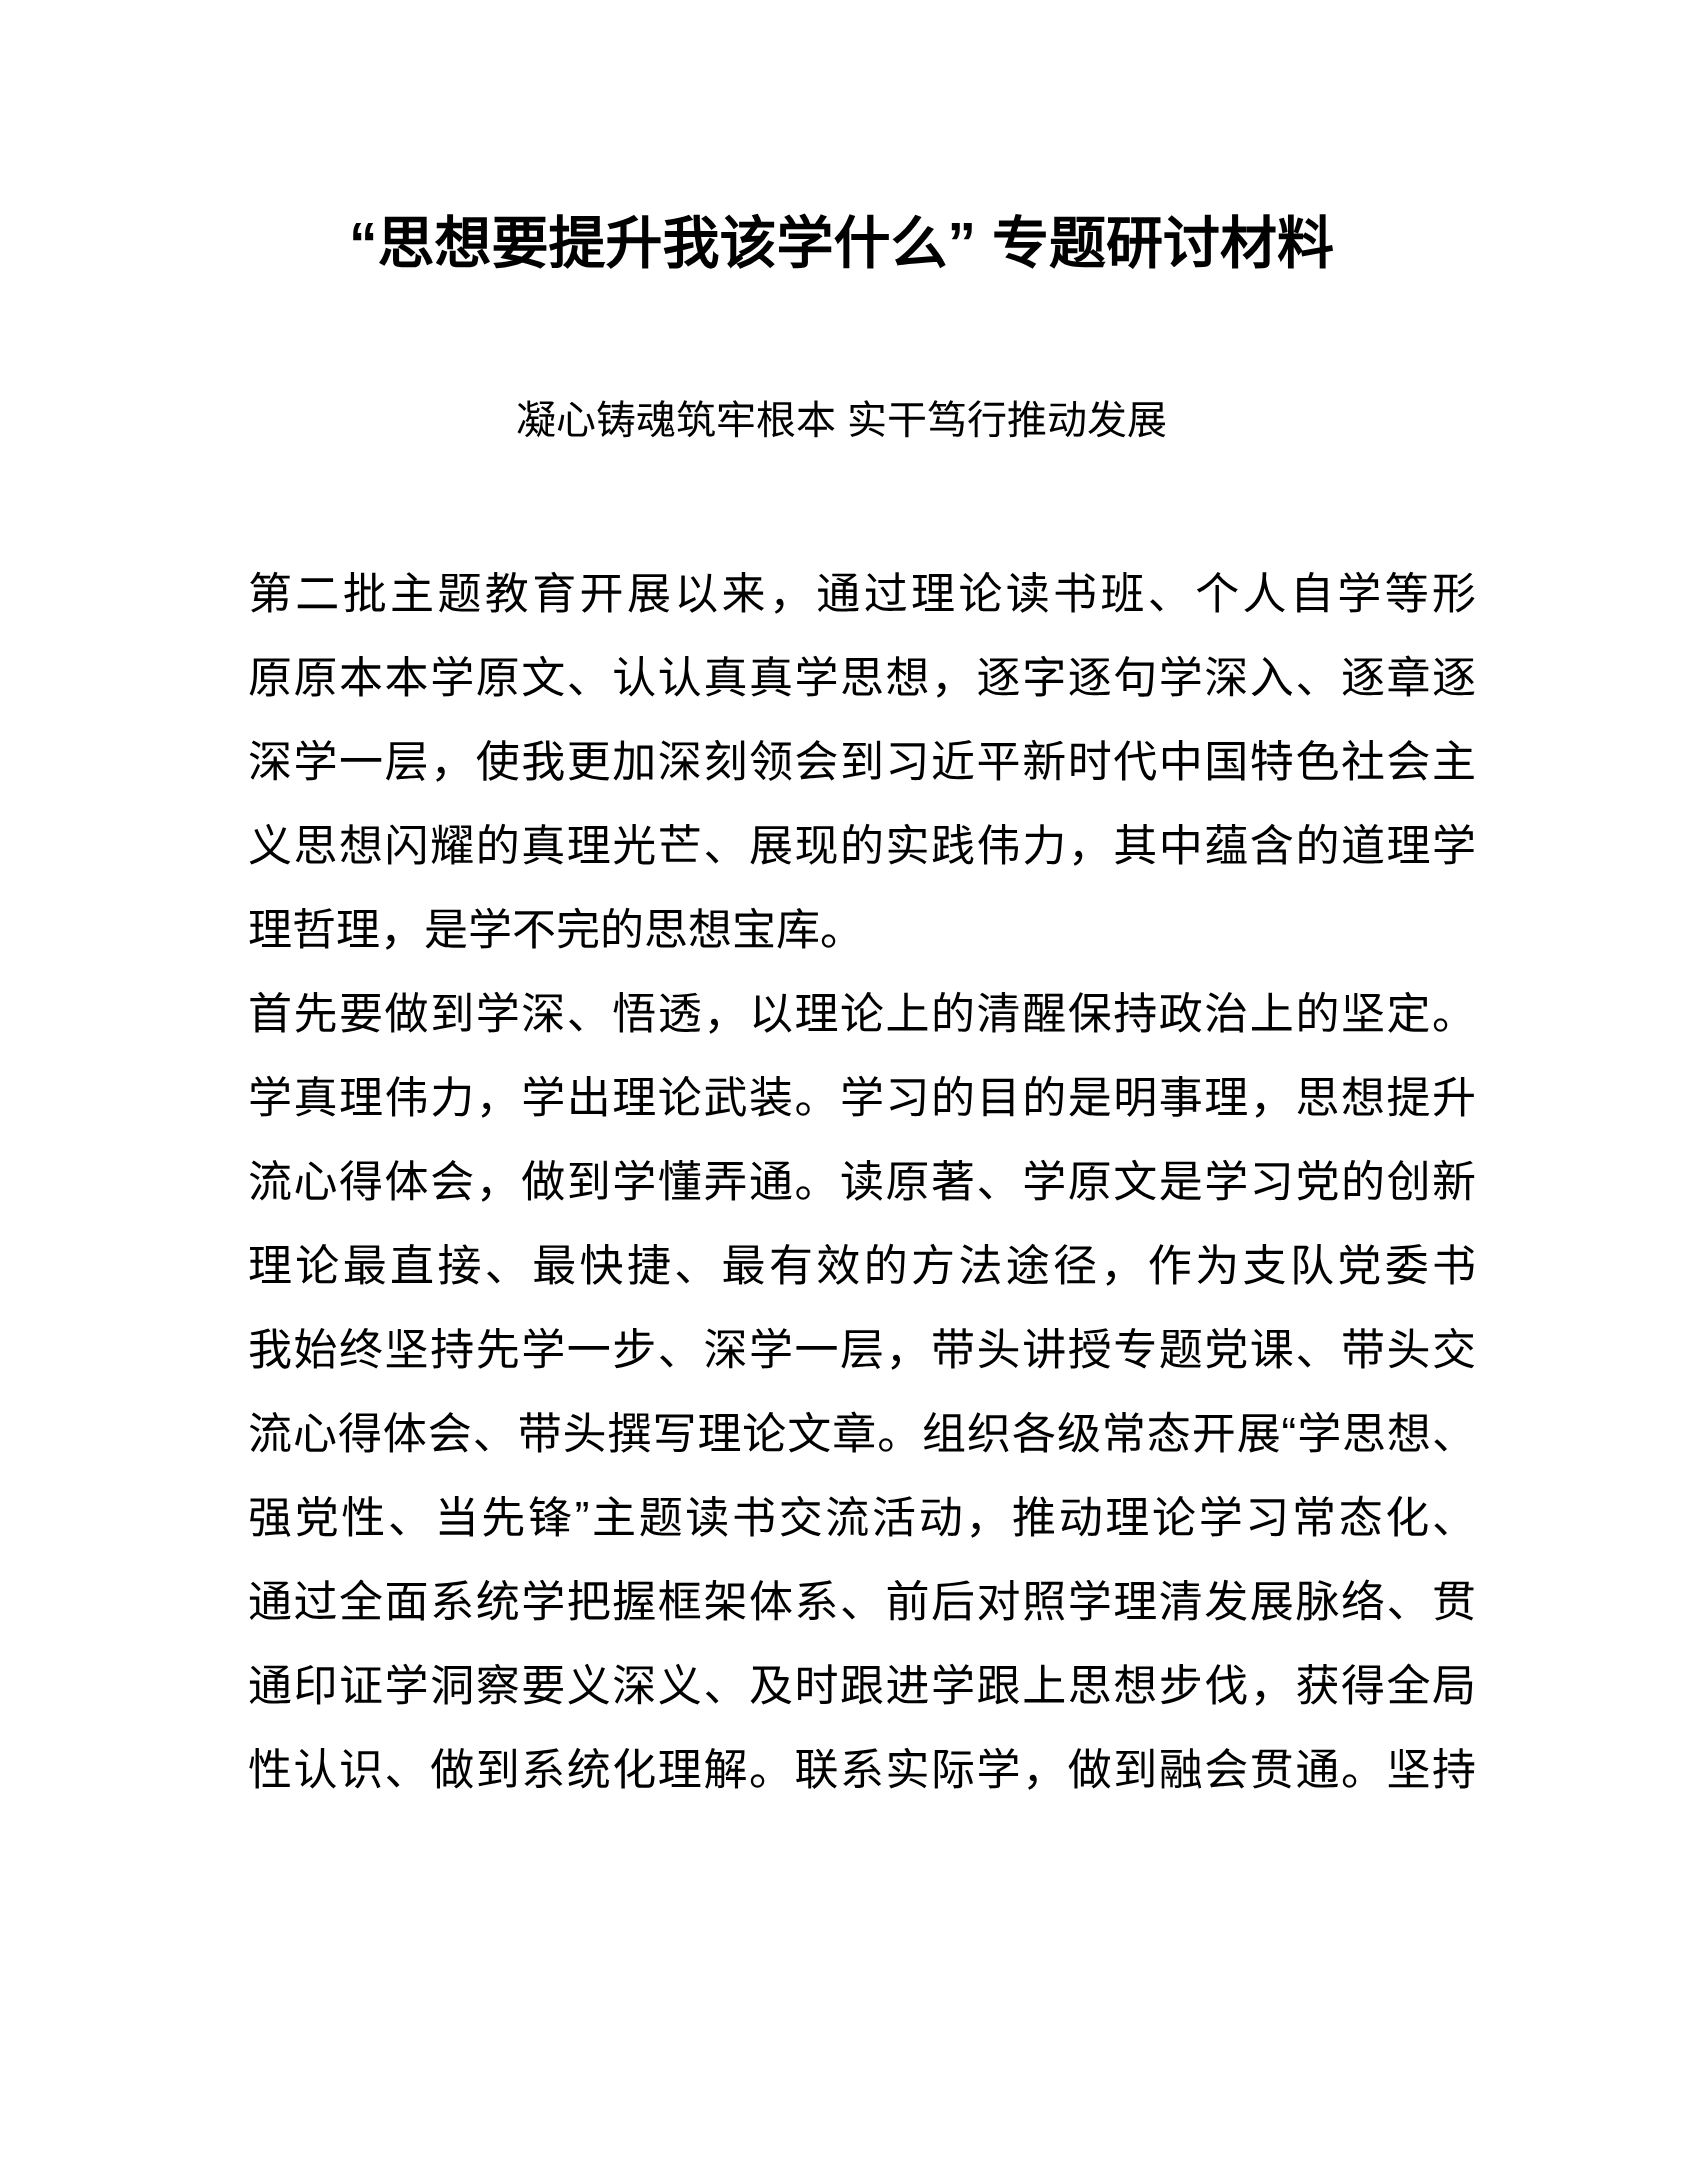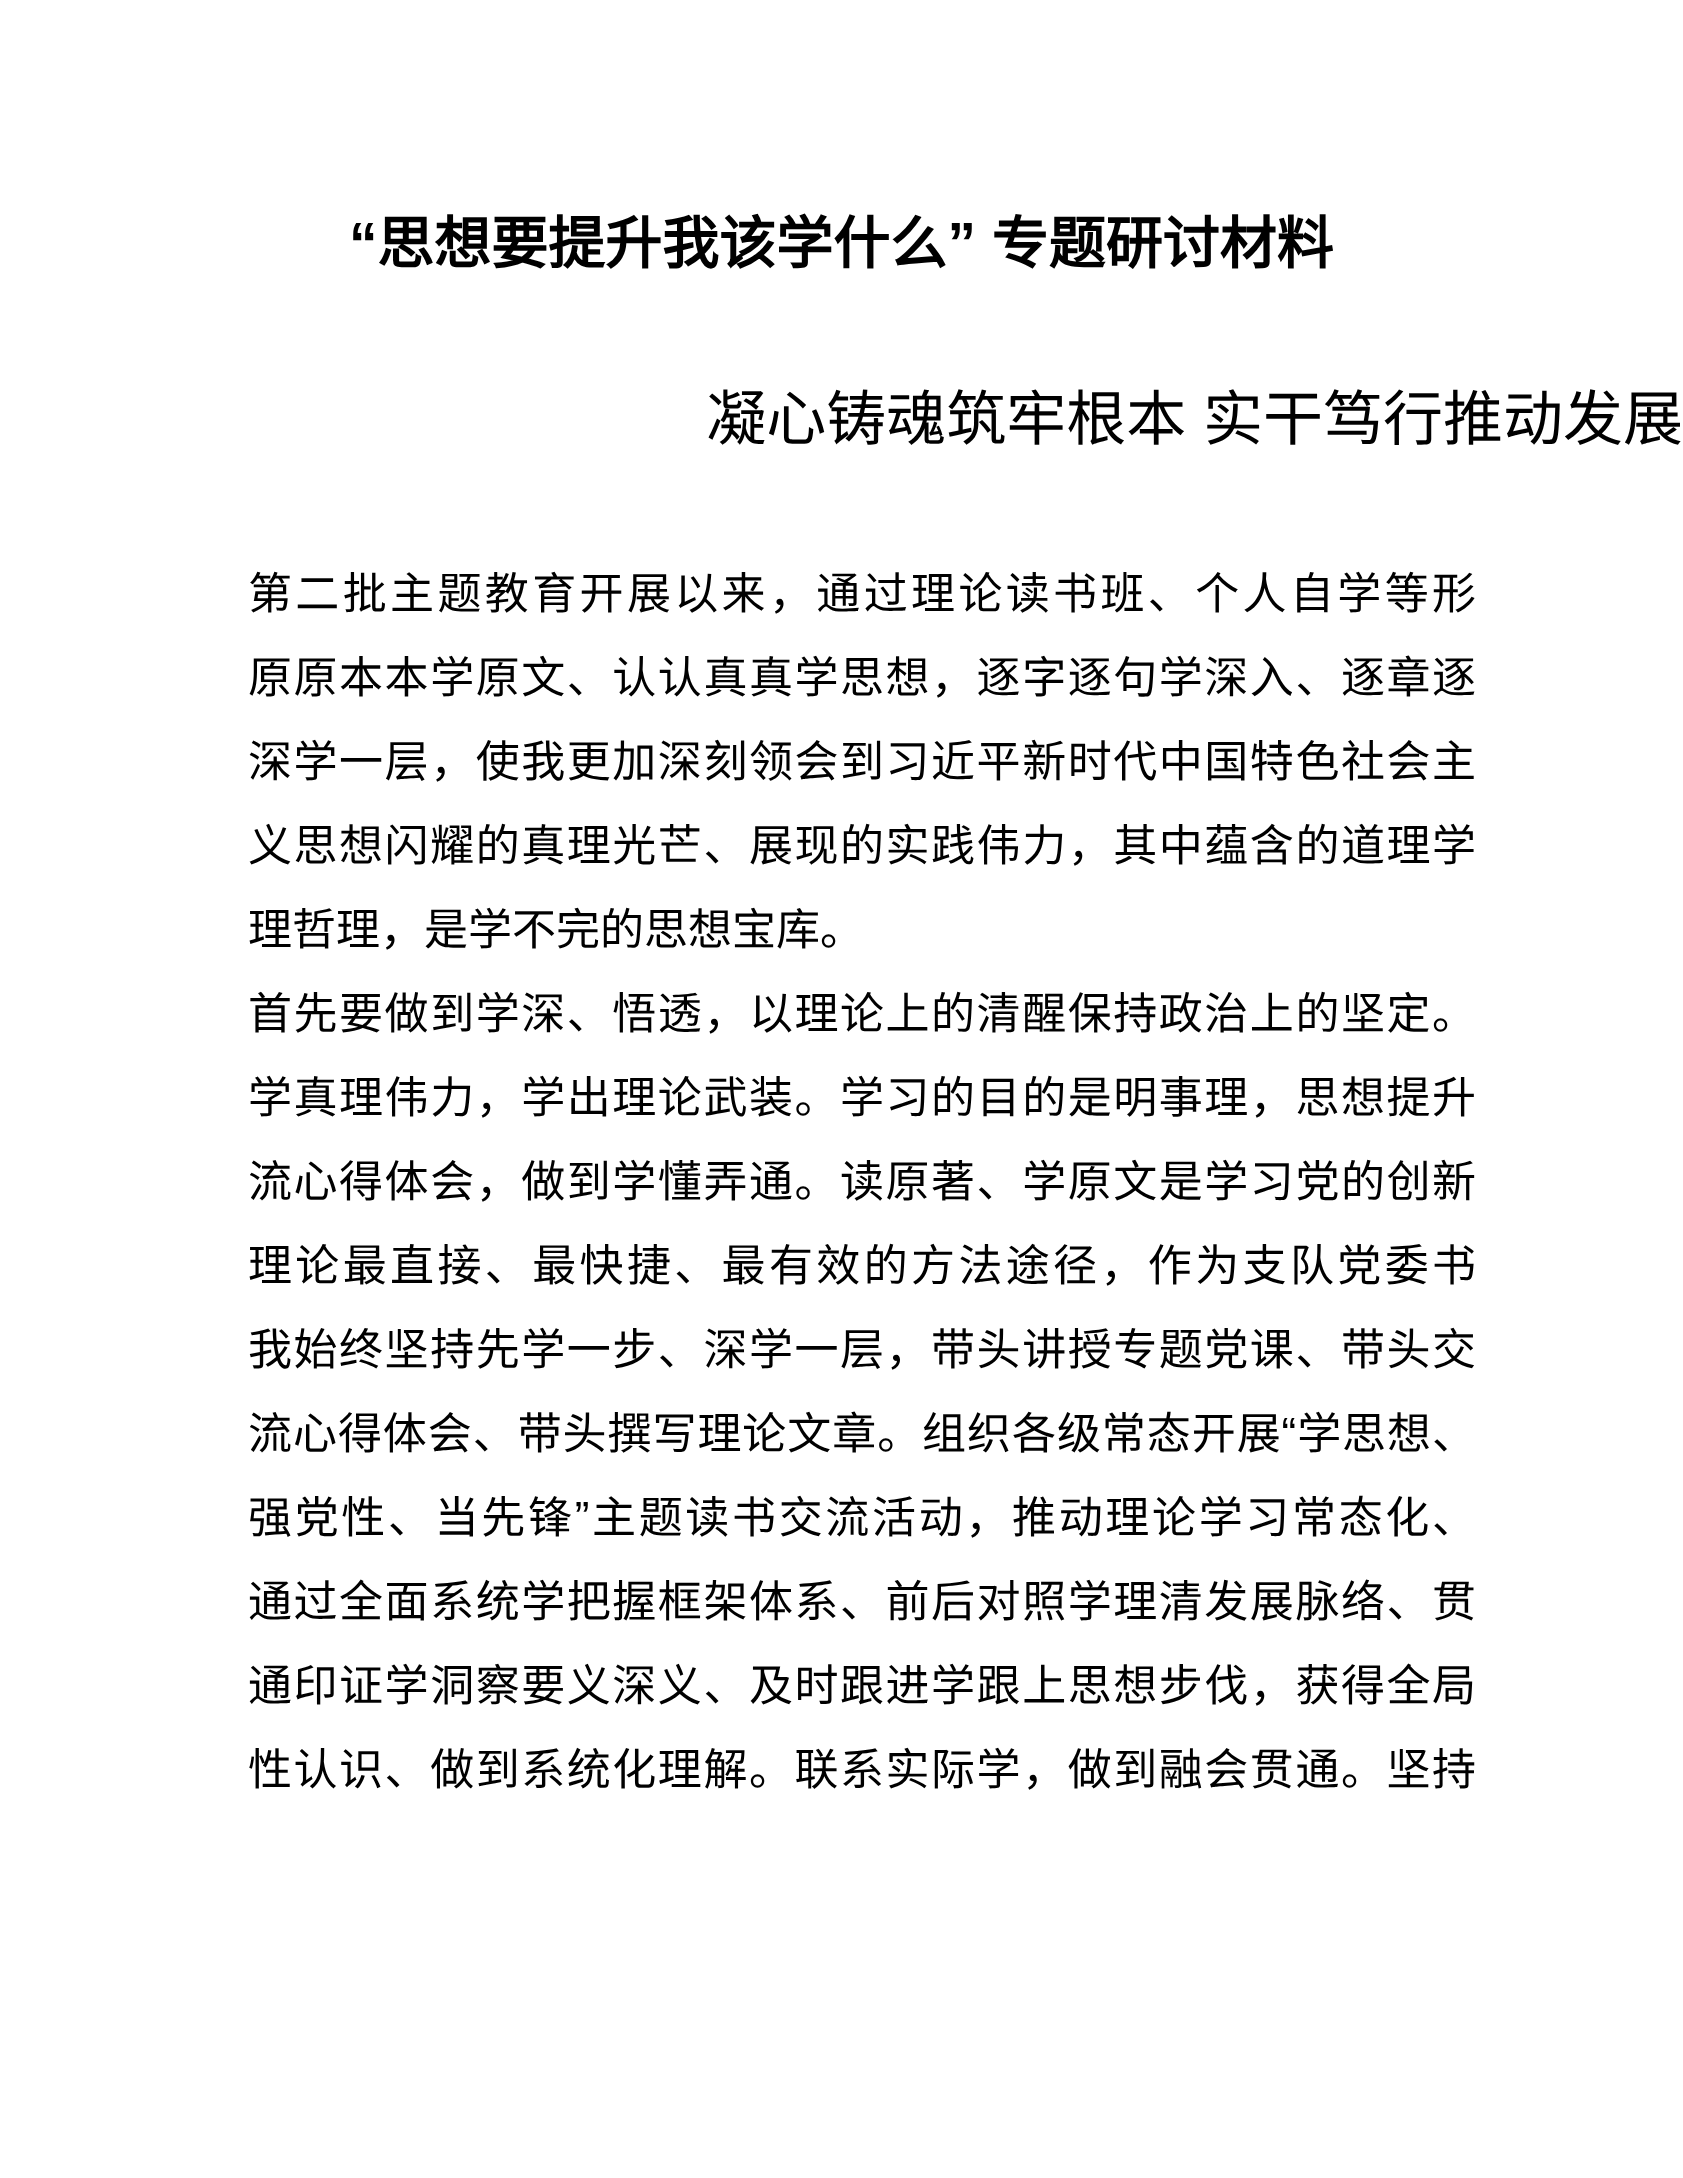--- a/index.html
+++ b/index.html
@@ -29,24 +29,24 @@
     font-weight: bold;
     text-align: center;
     letter-spacing: 0;
     white-space: nowrap;
   }
   .doc-subtitle {
     position: absolute;
     top: 378px;
     left: 0;
     width: 1683px;
-    font-size: 60px;
+    font-size: 40px;
     line-height: 84px;
     font-weight: normal;
-    text-align: right;
+    text-align: center;
     white-space: nowrap;
   }
   .doc-body {
     position: absolute;
     top: 552px;
     left: 248px;
     width: 1228px;
   }
   .line {
     height: 84px;

